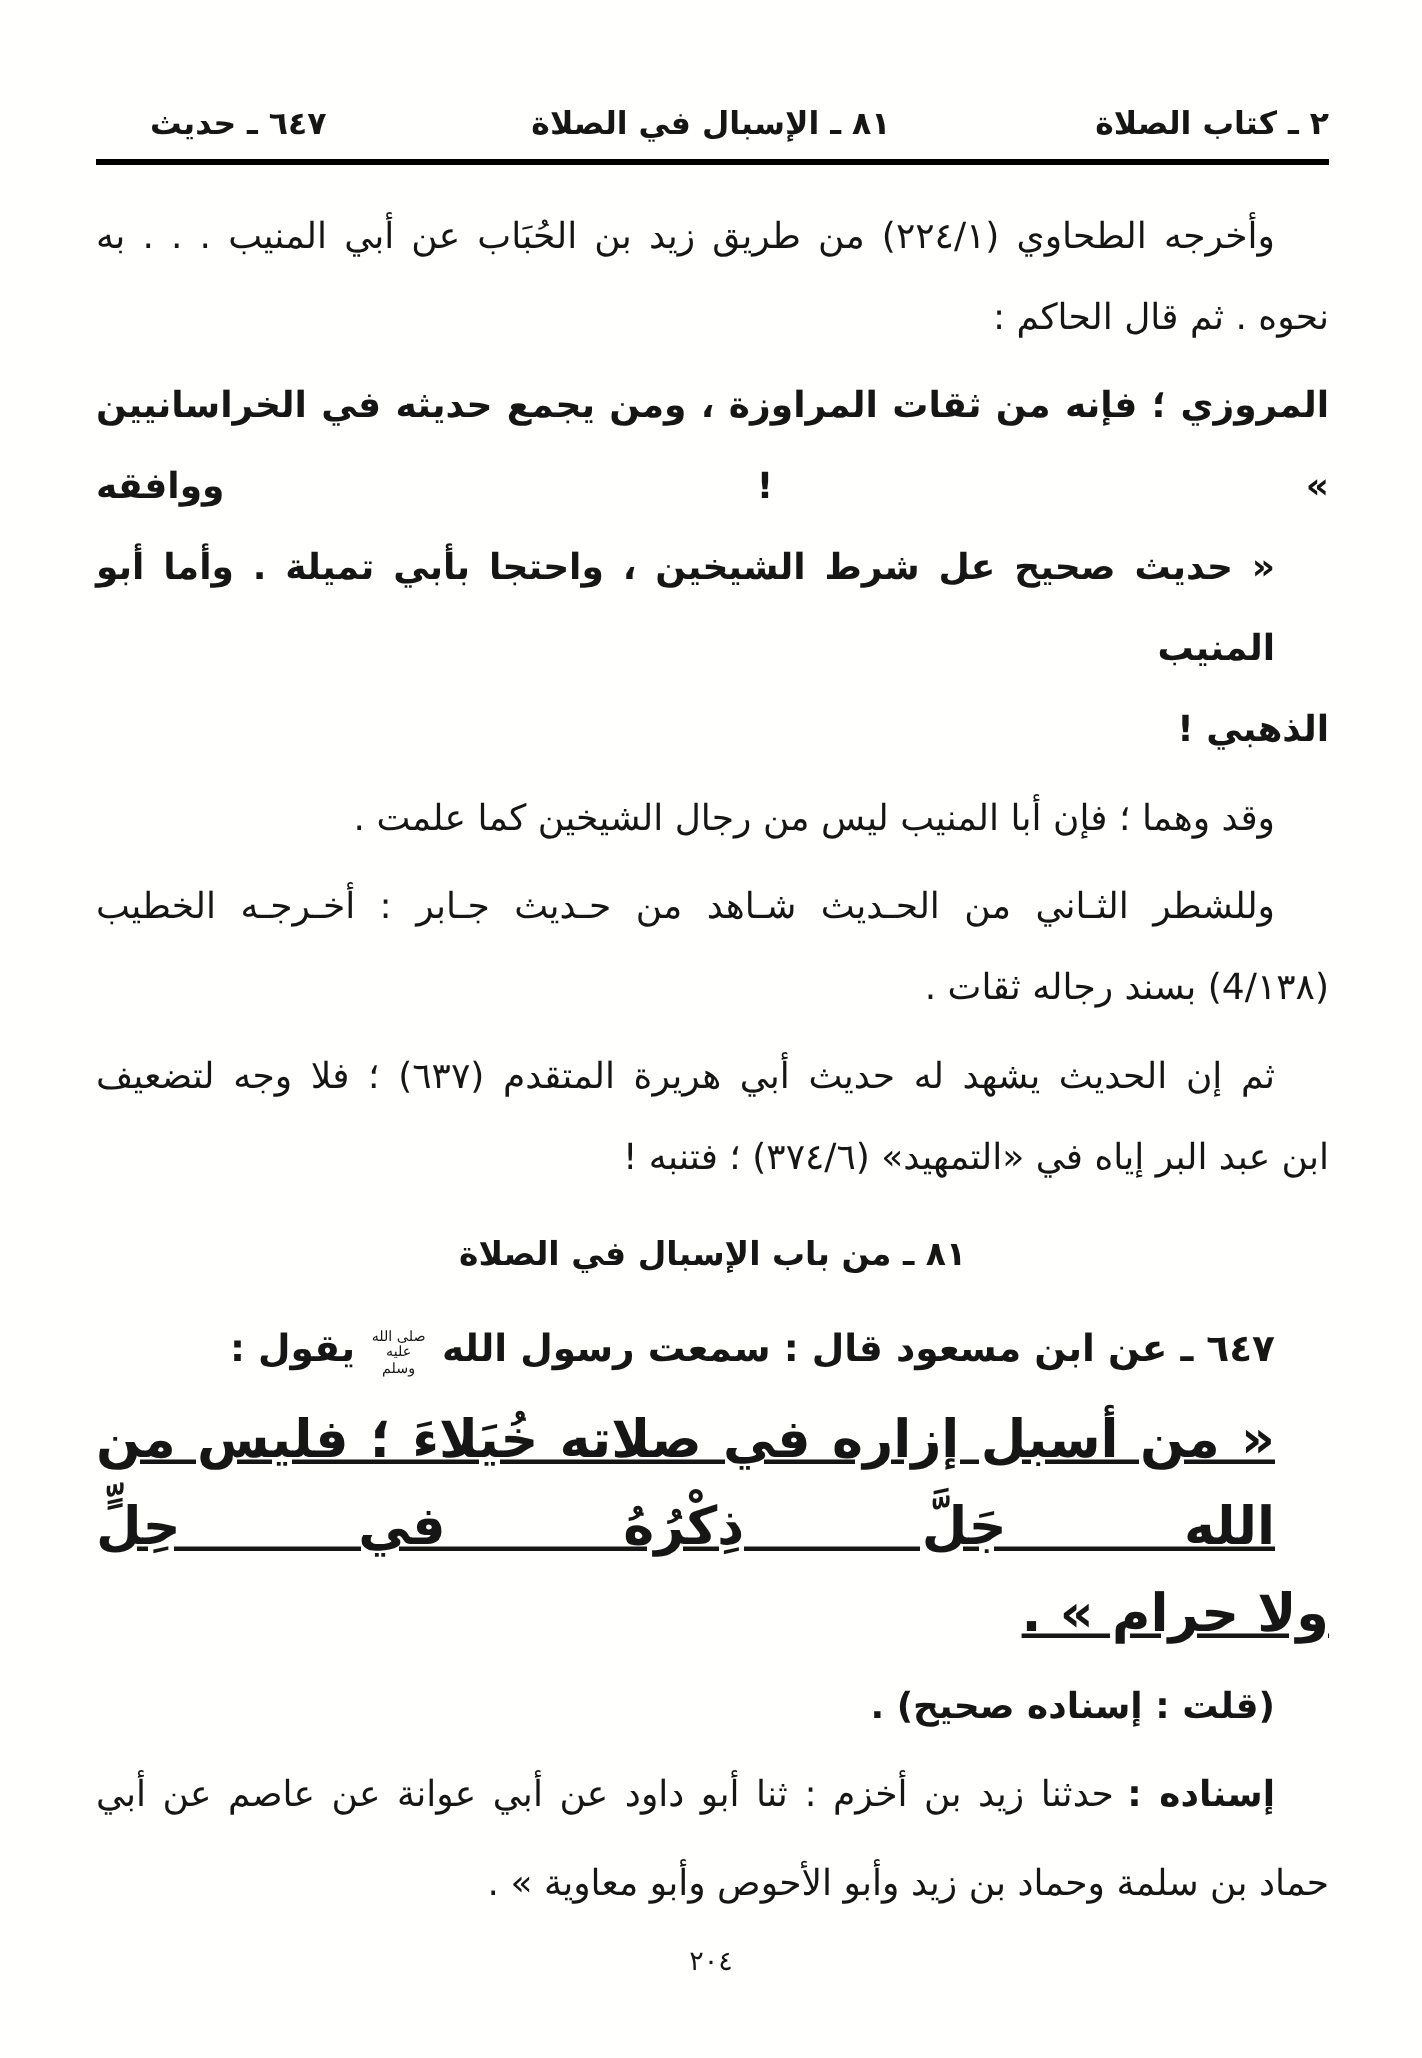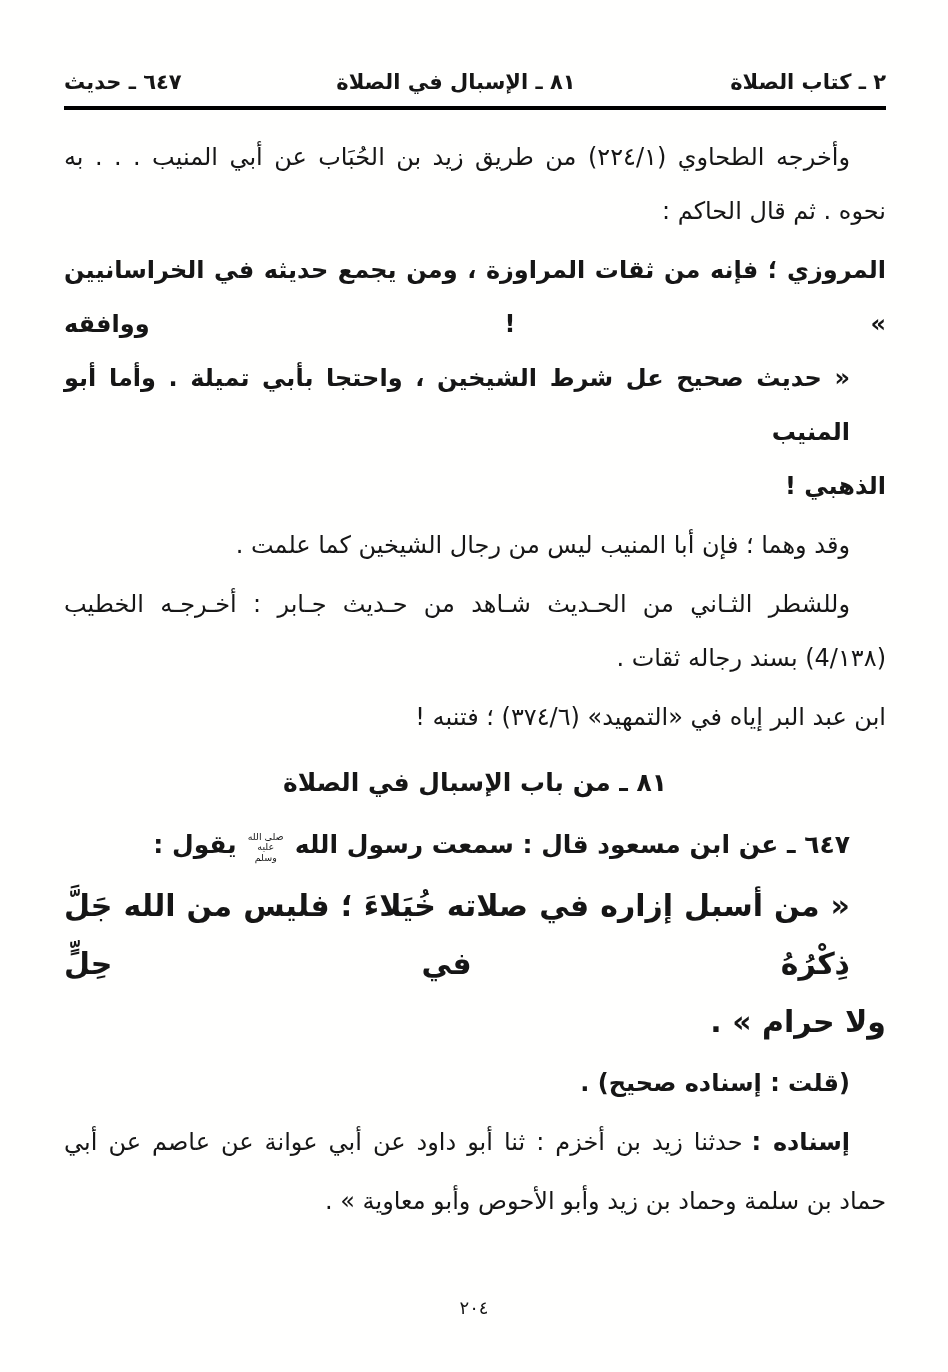--- a/index.html
+++ b/index.html
@@ -5,34 +5,34 @@
   html,body{margin:0;padding:0;background:#ffffff;}
   .page{
     width:948px;height:1372px;background:#fffffe;color:#161616;
     font-family:"DejaVu Sans",sans-serif;direction:rtl;position:relative;
     box-sizing:border-box;padding:68px 62px 0 64px;overflow:hidden;
   }
   .running-head{
     display:flex;justify-content:space-between;align-items:baseline;
     font-weight:bold;font-size:21px;line-height:1.4;
   }
-  .rh-item{white-space:nowrap;}
+  .rh-item{white-space:nowrap;margin-left:36px;}
   .rule{border-bottom:4px solid #000;margin-top:9px;}
   .content{margin-top:20px;font-size:24px;line-height:54px;}
   .para{margin:0 0 5px 0;}
   .ln{text-align:right;}
   .ln.j{text-align:justify;text-align-last:justify;}
   .ind{padding-right:36px;}
   .para.bold .ln,.b{font-weight:bold;}
   .heading{
-    text-align:center;font-weight:bold;font-size:25px;line-height:54px;
+    text-align:center;font-weight:bold;font-size:22px;line-height:54px;
     margin:12px 0 8px 0;
   }
   .intro{font-size:25px;}
-  .hadith .ln{font-size:30px;line-height:58px;}
+  .hadith .ln{font-size:35px;line-height:58px;text-decoration:underline;}
   .lead{margin-left:9px;}
   .saw{
     display:inline-block;width:38px;font-size:9.5px;line-height:1.15;
     text-align:center;vertical-align:-8px;font-weight:normal;margin:0 10px;
   }
   .saw span{display:block;}
   .pagenum{
     position:absolute;bottom:54px;left:0;right:0;text-align:center;
     font-size:18px;letter-spacing:4px;
   }
@@ -66,20 +66,21 @@
     <div class="para">
       <div class="ln ind">وقد وهما ؛ فإن أبا المنيب ليس من رجال الشيخين كما علمت .</div>
     </div>
 
     <div class="para">
       <div class="ln j ind">وللشطر الثـاني من الحـديث شـاهد من حـديث جـابر : أخـرجـه الخطيب</div>
       <div class="ln">(١٣٨/4) بسند رجاله ثقات .</div>
     </div>
 
     <div class="para">
+      <div class="ln j ind">ثم إن الحديث يشهد له حديث أبي هريرة المتقدم (٦٣٧) ؛ فلا وجه لتضعيف</div>
       <div class="ln">ابن عبد البر إياه في «التمهيد» (٣٧٤/٦) ؛ فتنبه !</div>
     </div>
 
     <div class="heading">٨١ ـ من باب الإسبال في الصلاة</div>
 
     <div class="para bold intro">
       <div class="ln ind">
         <span class="b">٦٤٧ ـ عن ابن مسعود قال : سمعت رسول الله</span><span class="saw"><span>صلى الله</span><span>عليه وسلم</span></span><span class="b">يقول :</span>
       </div>
     </div>

